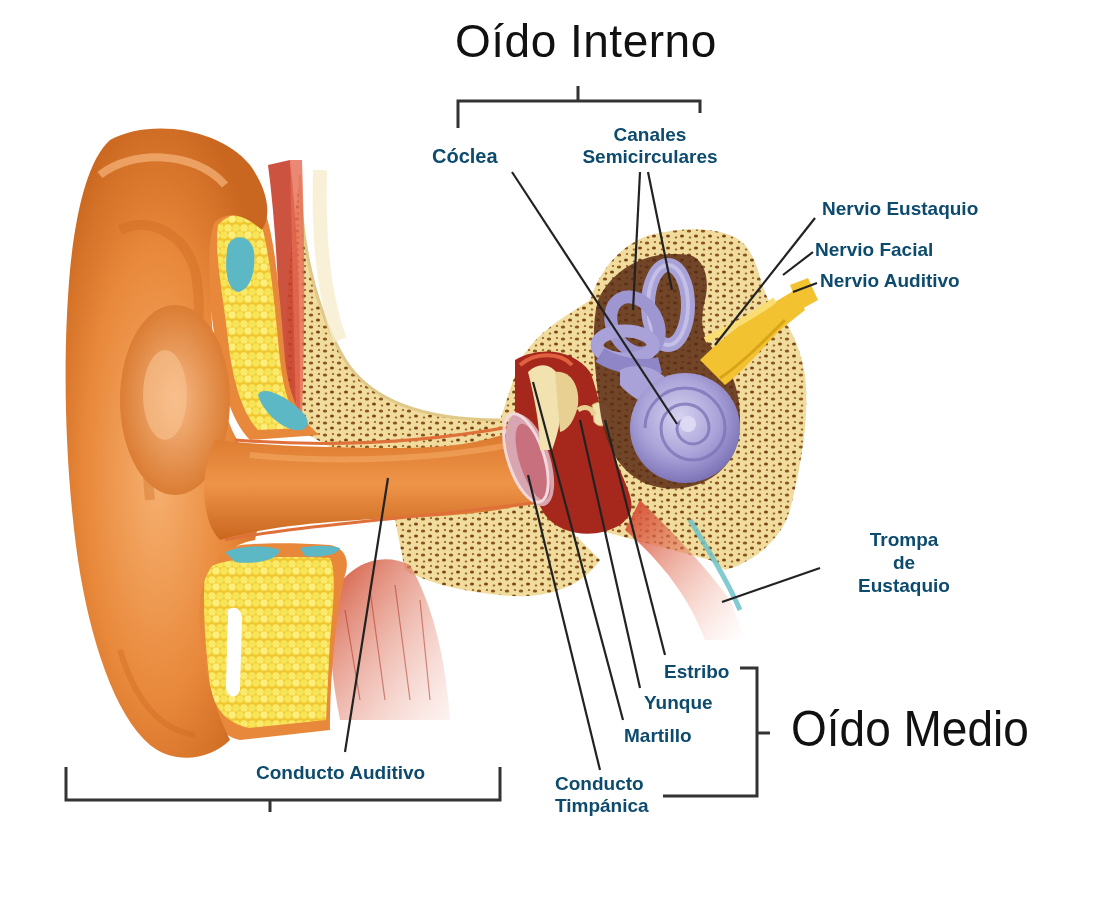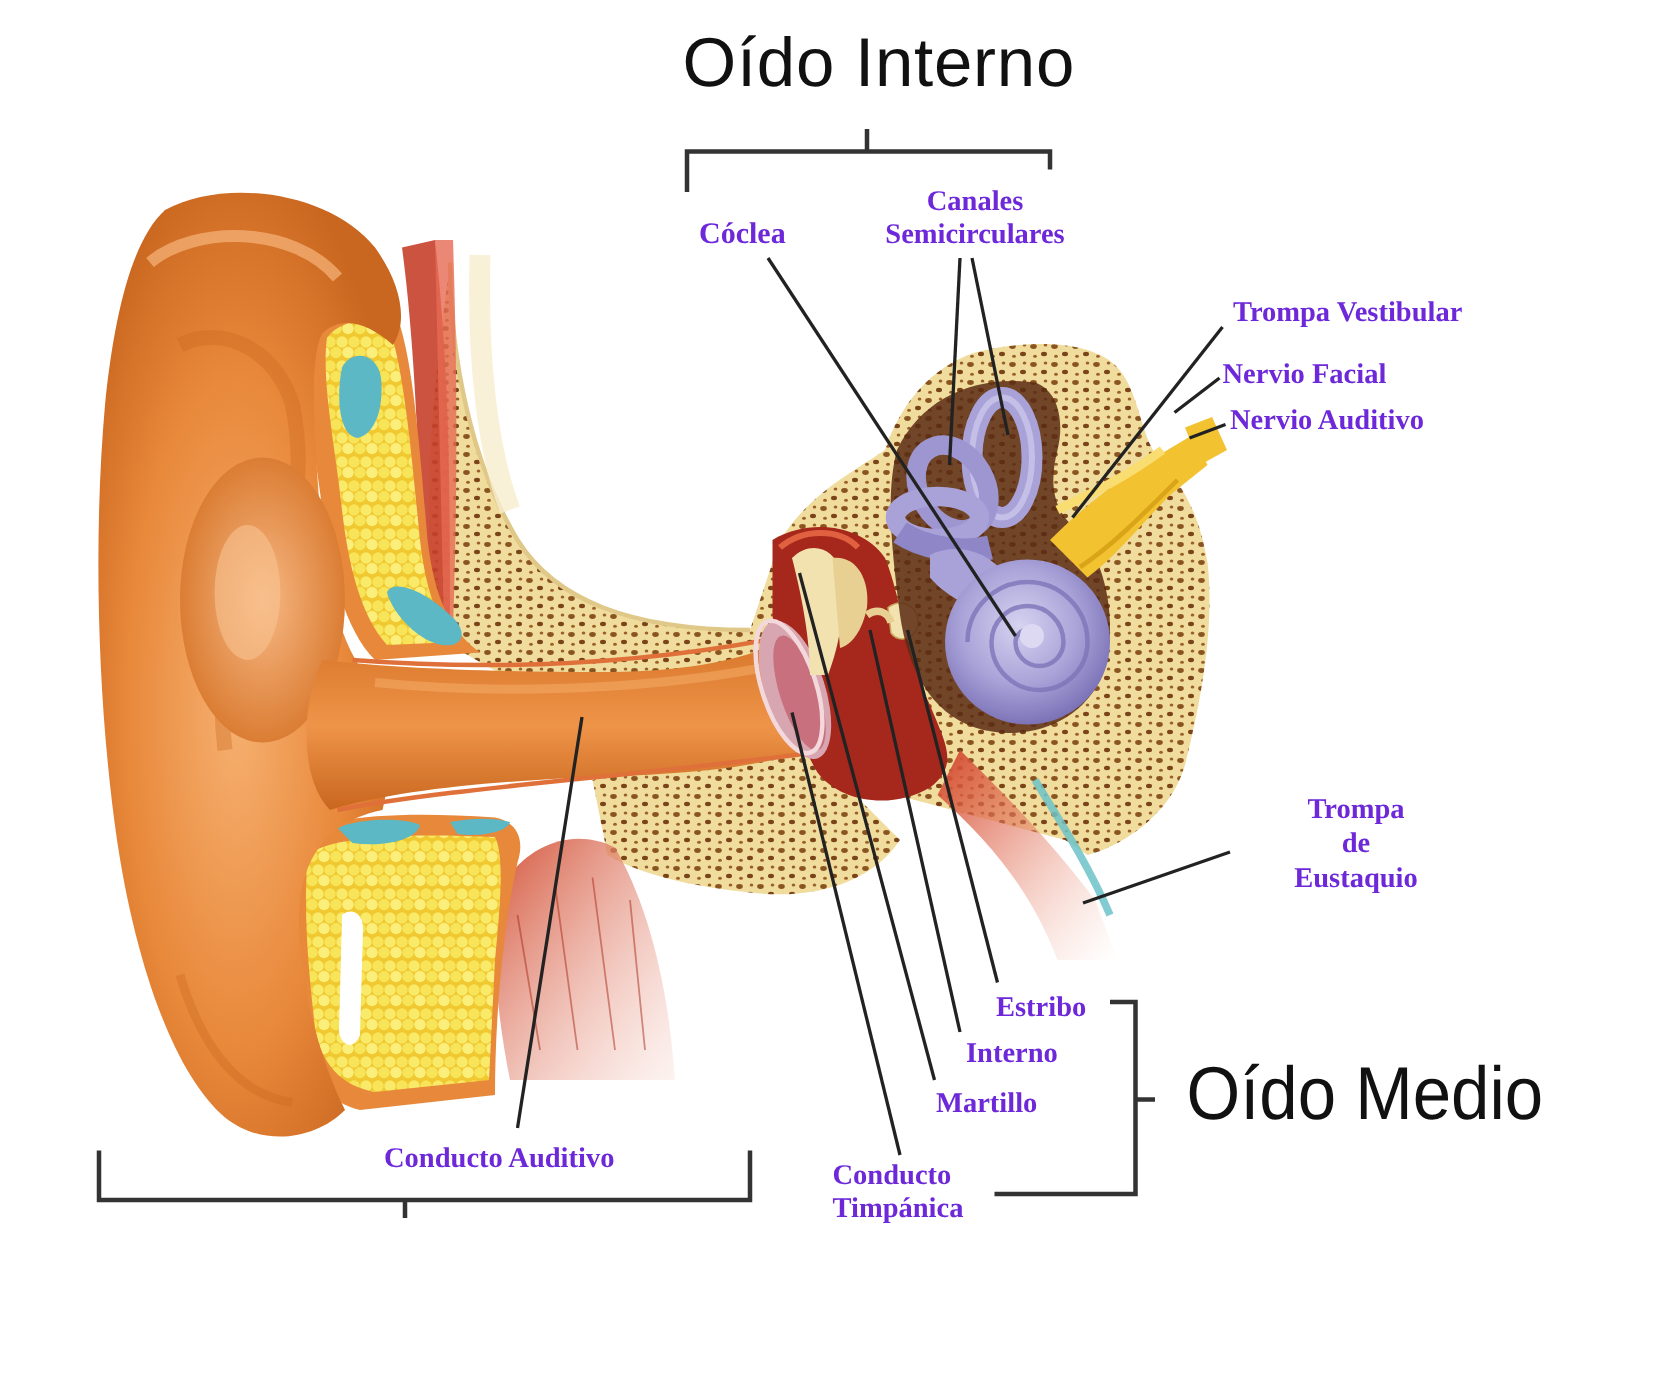--- a/index.html
+++ b/index.html
@@ -1,19 +1,19 @@
 <!DOCTYPE html>
 <html><head>
 <meta charset="utf-8">
 <style>
   html, body { margin:0; padding:0; background:#ffffff; }
   body { width:1103px; height:915px; position:relative; overflow:hidden; font-family:"Liberation Sans", sans-serif; }
   #stage { position:absolute; left:0; top:0; width:1103px; height:738px; }
   svg { position:absolute; left:0; top:0; }
-  .lbl { position:absolute; font-family:Liberation Serif, serif; font-weight:bold; color:#6d28d9; font-size:19px; line-height:22px; white-space:nowrap; }
+  .lbl { position:absolute; font-family:Liberation Sans, sans-serif; font-weight:bold; color:#0c4a6e; font-size:19px; line-height:22px; white-space:nowrap; }
   .lbl.center { text-align:center; }
   .big { position:absolute; font-family:"Liberation Sans", sans-serif; font-weight:normal; color:#111; white-space:nowrap; }
   #title-interno { left:455px; top:14px; font-size:46px; letter-spacing:0.5px; }
   #title-externo { left:111px; top:832px; font-size:44px; }
   #title-medio { left:791px; top:700px; font-size:50px; transform:scaleX(0.92); transform-origin:left top; }
 </style>
 </head>
 <body>
 
 <div id="stage">
@@ -183,39 +183,39 @@
   <g stroke="#333333" stroke-width="3" fill="none">
     <path d="M458,128 L458,101 L700,101 L700,113 M578,101 L578,86"></path>
     <path d="M66,767 L66,800 L500,800 L500,767 M270,800 L270,812"></path>
     <path d="M740,668 L757,668 L757,796 L663,796 M757,733 L770,733"></path>
   </g>
 </svg>
 
 <div id="title-interno" class="big">Oído Interno</div>
 <div id="title-medio" class="big">Oído Medio</div>
 
-<div class="lbl" style="left:466px; top:145px; font-size:20px;text-align:center;">Cóclea</div>
+<div class="lbl" style="left:432px; top:145px; font-size:20px;text-align:center;">Cóclea</div>
 
 <div class="lbl center" style="left:570px; top:124px; width:160px;">
   <div>Canales</div>
   <div>Semicirculares</div>
 </div>
 
-<div class="lbl" style="left:822px; top:198px;">Trompa Vestibular</div>
+<div class="lbl" style="left:822px; top:198px;">Nervio Eustaquio</div>
 <div class="lbl" style="left:815px; top:239px;">Nervio Facial</div>
 <div class="lbl" style="left:820px; top:270px;">Nervio Auditivo</div>
 
 <div class="lbl center" style="left:844px; top:528px; width:120px; line-height:23px;">
   <div>Trompa</div>
   <div>de</div>
   <div>Eustaquio</div>
 </div>
 
 <div class="lbl" style="left:664px; top:661px;">Estribo</div>
-<div class="lbl" style="left:644px; top:692px;">Interno</div>
+<div class="lbl" style="left:644px; top:692px;">Yunque</div>
 <div class="lbl" style="left:611px; top:725px;margin-left:13px;">Martillo</div>
 
 <div class="lbl" style="left:555px; top:773px;">
   <div>Conducto</div>
   <div>Timpánica</div>
 </div>
 
 <div class="lbl" style="left:256px; top:762px;">Conducto Auditivo</div>
 
 </div>

